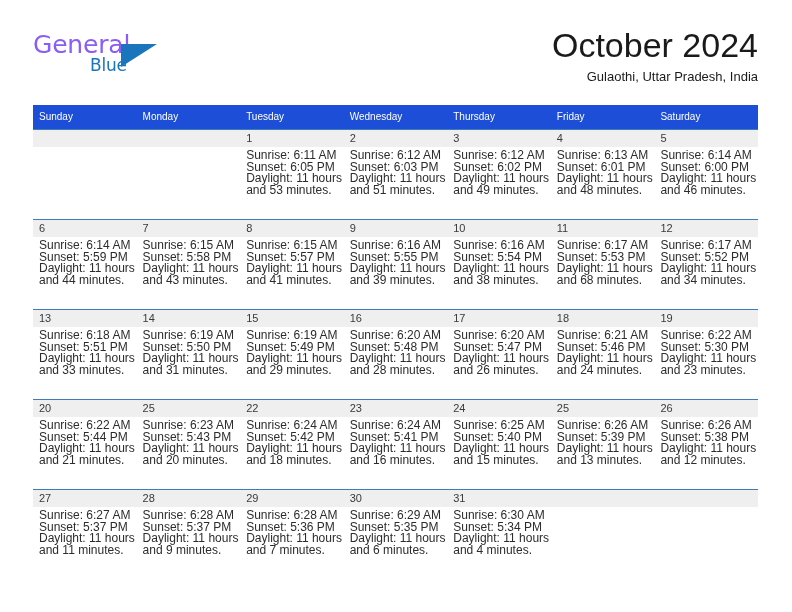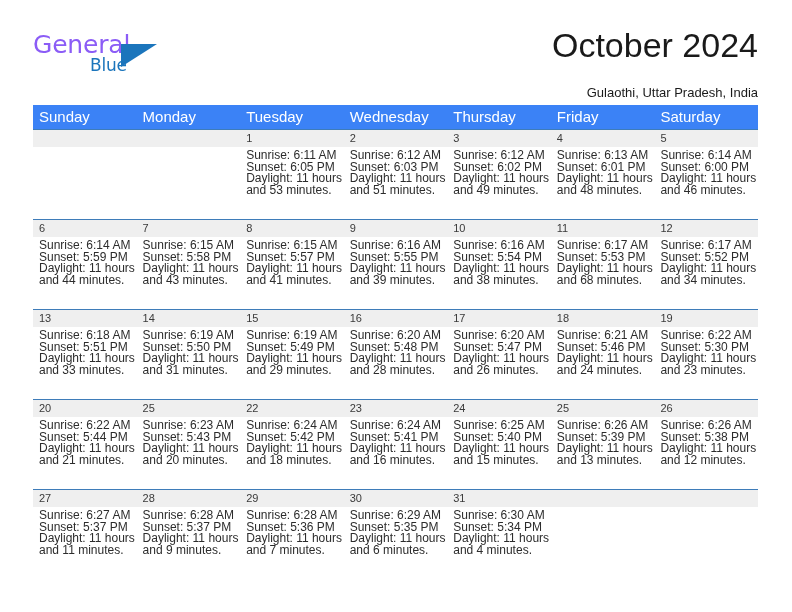--- a/index.html
+++ b/index.html
@@ -79,37 +79,37 @@
     font-weight: 400;
     color: #1a1a1a;
     line-height: 34px;
     white-space: nowrap;
   }
   .cal-subtitle {
     font-size: 13px;
     font-weight: 400;
     color: #1a1a1a;
     line-height: 20px;
-    margin-top: 21px;
+    margin-top: 5px;
     white-space: nowrap;
   }
 
   
   .calendar {
     position: absolute;
     left: 33px;
     top: 105px;
     width: 725px;
     border-collapse: collapse;
     table-layout: fixed;
   }
   .calendar th {
-    background: #3b82f6;
+    background: #1d4ed8;
     color: #ffffff;
-    font-size: 15px;
+    font-size: 10px;
     font-weight: 400;
     text-align: left;
     padding: 5px 0 6px 6px;
     line-height: 13px;
     border: none;
   }
   .calendar td {
     vertical-align: top;
     padding: 0;
     border: none;

